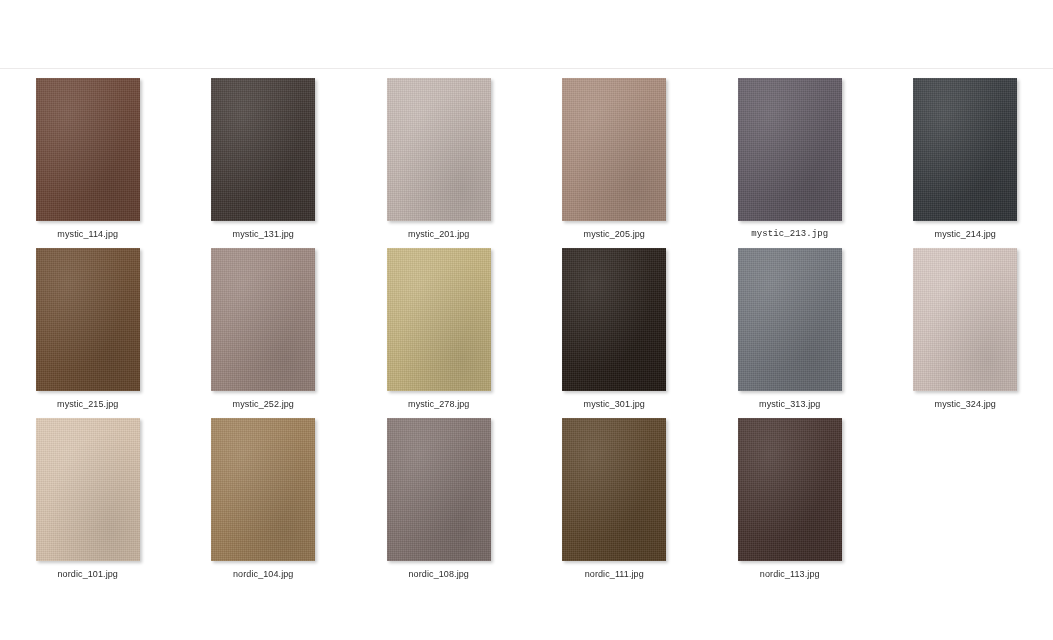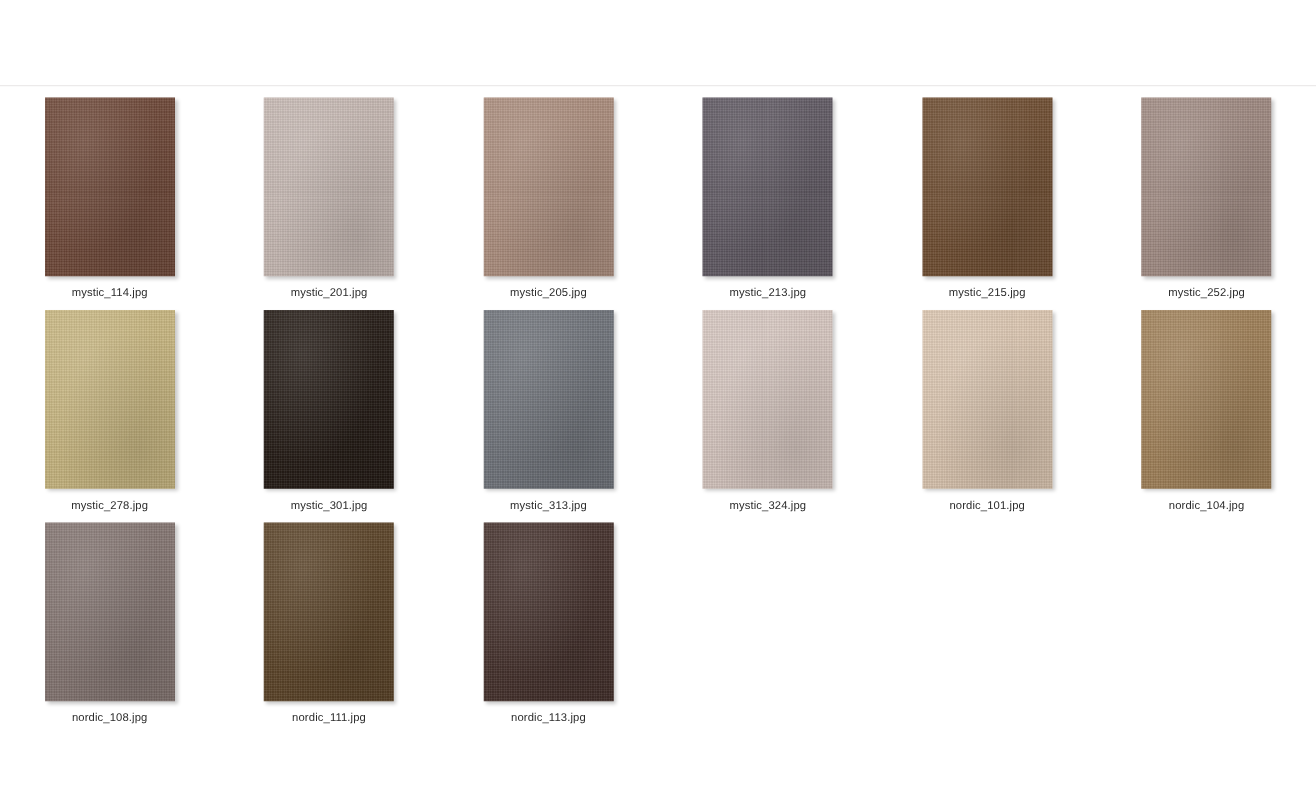--- a/index.html
+++ b/index.html
@@ -100,30 +100,38 @@
 <div id="app" style="background: rgb(255, 255, 255);">
 
   <div class="top-divider" style="background: rgb(236, 234, 234);"></div>
 
   <div class="thumb-grid">
       <div class="thumb-cell">
         <div class="thumb-swatch" style="background-color: rgb(107, 68, 52);"></div>
         <div class="thumb-label" style="color: rgb(44, 44, 44);">mystic_114.jpg</div>
       </div>
       <div class="thumb-cell">
+        <div class="thumb-swatch" style="background-color: rgb(62, 53, 49);"></div>
+        <div class="thumb-label" style="color: rgb(44, 44, 44);">mystic_131.jpg</div>
+      </div>
+      <div class="thumb-cell">
         <div class="thumb-swatch" style="background-color: rgb(198, 184, 178);"></div>
         <div class="thumb-label" style="color: rgb(44, 44, 44);">mystic_201.jpg</div>
       </div>
       <div class="thumb-cell">
         <div class="thumb-swatch" style="background-color: rgb(171, 140, 124);"></div>
         <div class="thumb-label" style="color: rgb(44, 44, 44);">mystic_205.jpg</div>
       </div>
       <div class="thumb-cell">
         <div class="thumb-swatch" style="background-color: rgb(94, 87, 97);"></div>
-        <div class="thumb-label" style="color: rgb(44, 44, 44);">mystic_213.jpg</div>
+        <div class="thumb-label" style="color: rgb(44, 44, 44); font-family: Liberation Mono, monospace;">mystic_213.jpg</div>
+      </div>
+      <div class="thumb-cell">
+        <div class="thumb-swatch" style="background-color: rgb(52, 56, 60);"></div>
+        <div class="thumb-label" style="color: rgb(44, 44, 44);">mystic_214.jpg</div>
       </div>
       <div class="thumb-cell">
         <div class="thumb-swatch" style="background-color: rgb(109, 75, 46);"></div>
         <div class="thumb-label" style="color: rgb(44, 44, 44);">mystic_215.jpg</div>
       </div>
       <div class="thumb-cell">
         <div class="thumb-swatch" style="background-color: rgb(158, 136, 128);"></div>
         <div class="thumb-label" style="color: rgb(44, 44, 44); text-align: center;">mystic_252.jpg</div>
       </div>
       <div class="thumb-cell">

